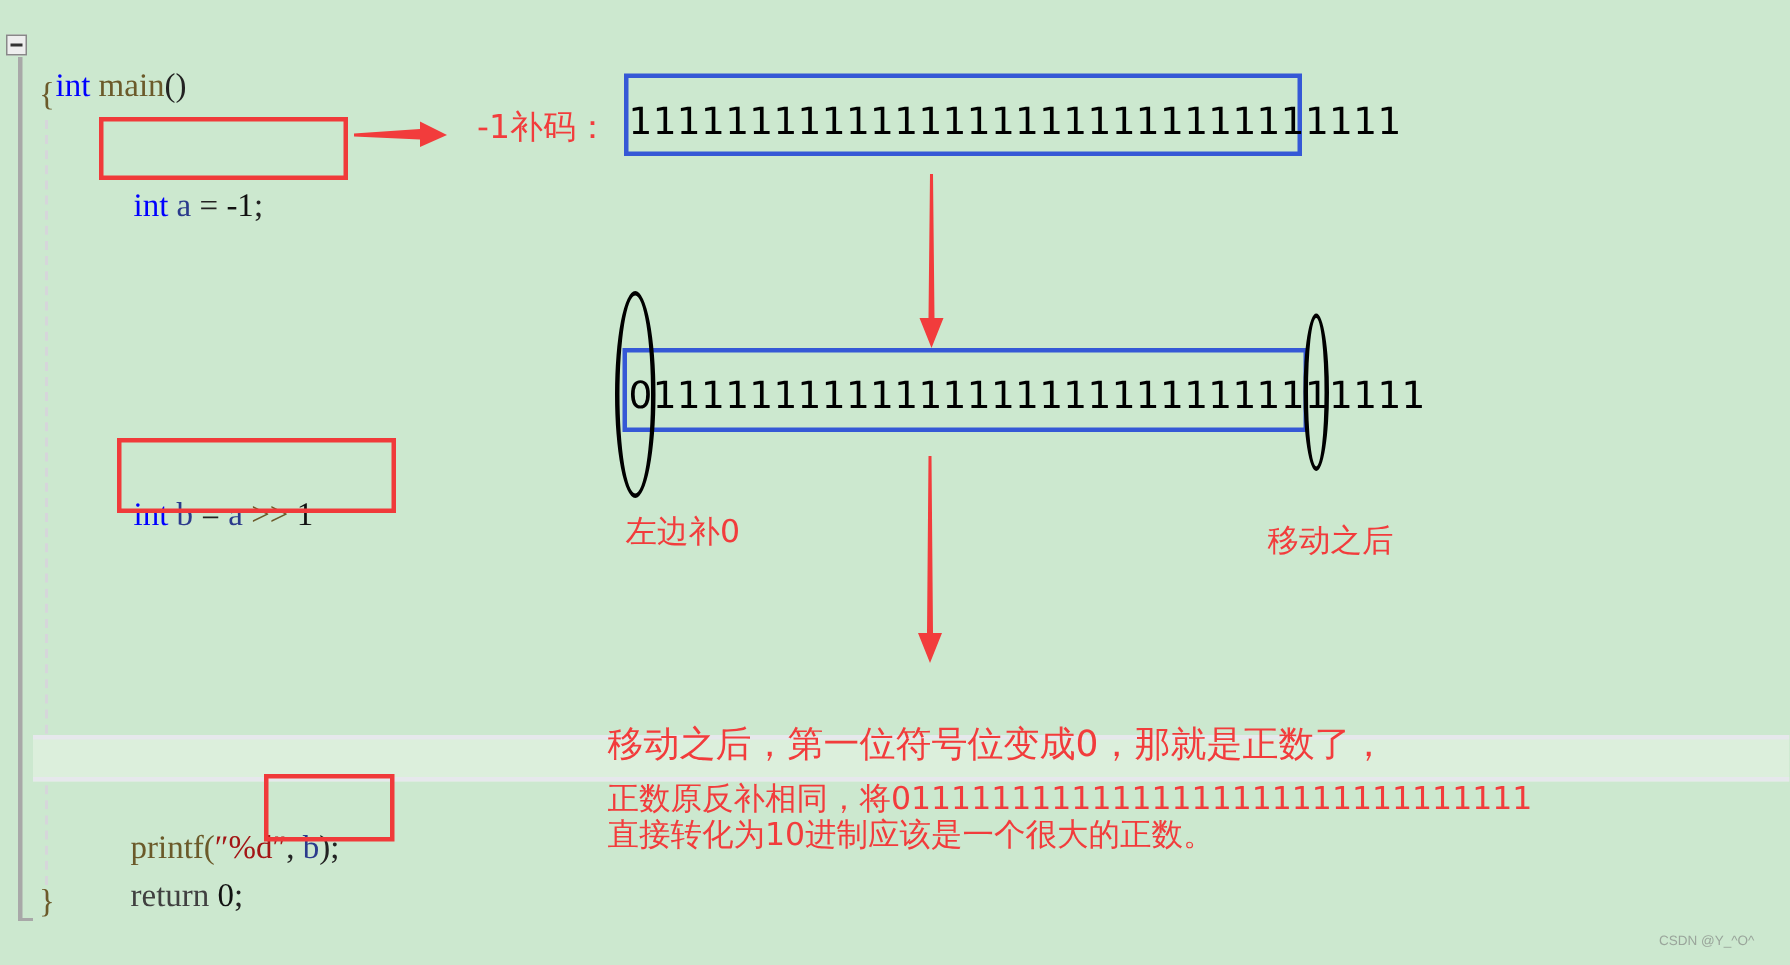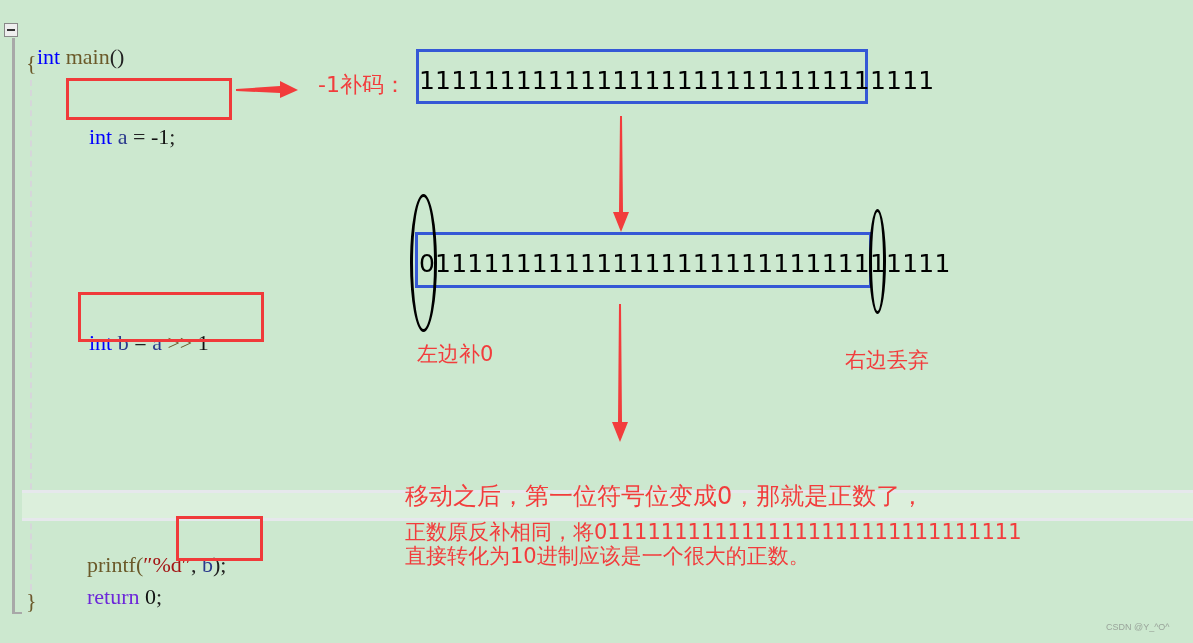--- a/index.html
+++ b/index.html
@@ -8,21 +8,21 @@
       background: #cce8cf;
       font-family: "Liberation Mono", "DejaVu Sans Mono", monospace;
     }
     .abs { position: absolute; }
     .code { font-family: "Liberation Serif", "DejaVu Serif", serif; font-size: 22px; white-space: pre; line-height: 26px; }
     .kw { color: #0000ff; }
     .id { color: #2b3a8c; }
     .fn { color: #6b5a2a; }
     .op { color: #222; }
     .str { color: #a31515; }
-    .ret { color: #6d28d9; }
+    .ret { color: #404040; }
     .num { color: #111; }
     .anno { font-family: "DejaVu Sans", "Liberation Sans", sans-serif; color: #f23c3c; white-space: pre; }
     .redbox { border: 3px solid #f03a3a; box-sizing: border-box; }
     .bluebox { border: 3px solid #3558d6; box-sizing: border-box; }
     .ellipse { border: 3px solid #000; border-radius: 50%; box-sizing: border-box; }
     .fold-box {
       width: 14px; height: 14px; border: 1px solid #888; box-sizing: border-box;
       background: #eee; display: flex; align-items: center; justify-content: center;
     }
     .fold-box span { display: block; width: 8px; height: 2px; background: #333; }
@@ -77,21 +77,21 @@
 <svg class="abs" style="left:610px; top:114px;" width="22" height="120" viewBox="0 0 22 120">
   <polygon points="10,2 12,2 13,98 19,98 11,118 3,98 9,98" fill="#f23c3c"></polygon>
 </svg>
 
 <div class="abs bluebox" style="left:415px; top:232px; width:457px; height:56px;"></div>
 <div class="abs bits" style="left:419px; top:249px;">011111111111111111111111111111111</div>
 <div class="abs ellipse" style="left:410px; top:194px; width:27px; height:138px;"></div>
 <div class="abs ellipse" style="left:869px; top:209px; width:17px; height:105px;"></div>
 
 <div class="abs anno" style="left:388px; top:340px; font-size:21px;margin-left:29px;">左边补0</div>
-<div class="abs anno" style="left:845px; top:346px; font-size:21px;">右边丢弃</div>
+<div class="abs anno" style="left:845px; top:346px; font-size:21px;">移动之后</div>
 
 <svg class="abs" style="left:609px; top:302px;" width="22" height="142" viewBox="0 0 22 142">
   <polygon points="10,2 12,2 13,120 19,120 11,140 3,120 9,120" fill="#f23c3c"></polygon>
 </svg>
 
 <div class="abs anno" style="left:405px; top:480px; font-size:24px;">移动之后，第一位符号位变成0，那就是正数了，</div>
 <div class="abs anno" style="left:405px; top:518px; font-size:21px;">正数原反补相同，将01111111111111111111111111111111</div>
 <div class="abs anno" style="left:405px; top:542px; font-size:21px;">直接转化为10进制应该是一个很大的正数。</div>
 
 <div class="abs watermark" style="left:1106px; top:622px;">CSDN @Y_^O^</div>

